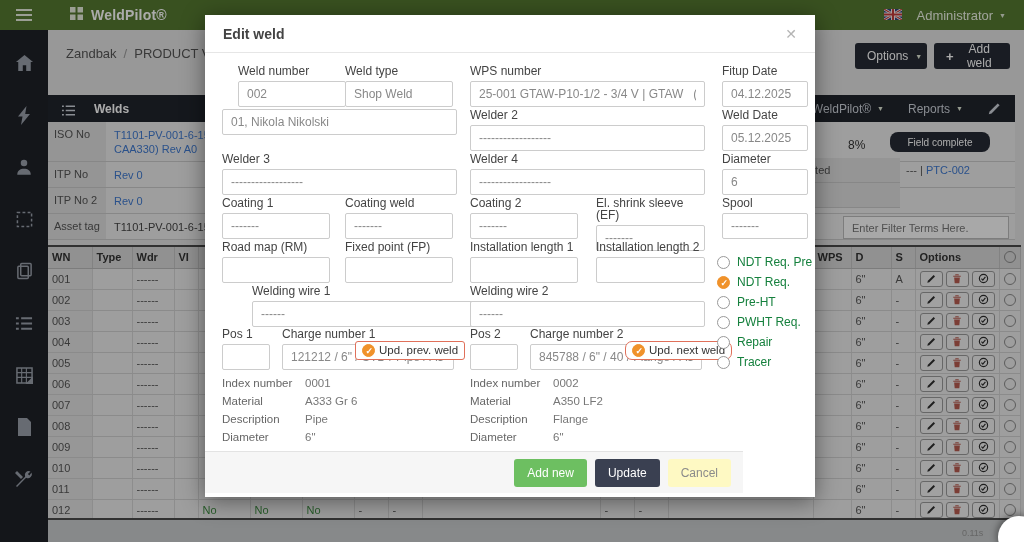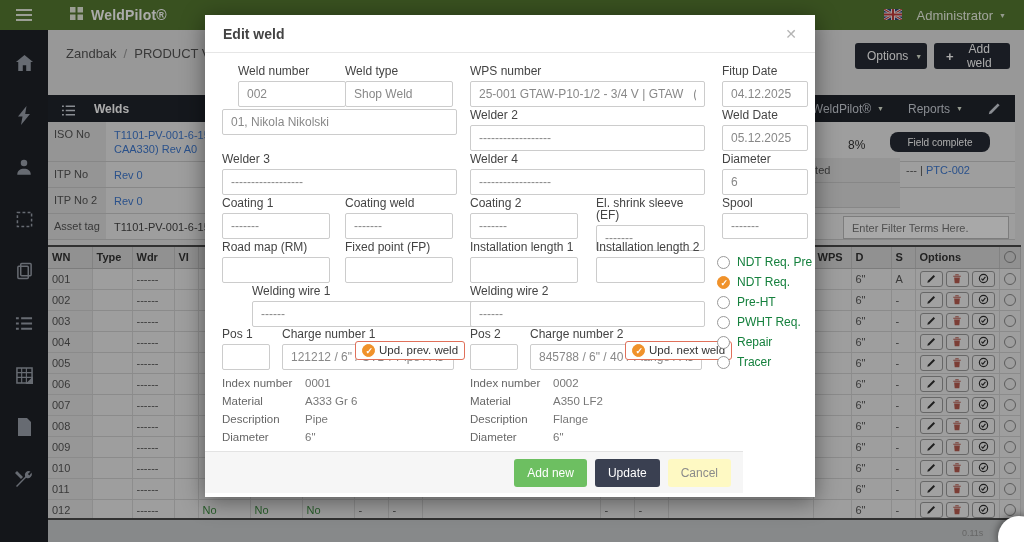--- a/index.html
+++ b/index.html
@@ -920,21 +920,21 @@
     <span>Upd. prev. weld</span>
   </div>
   <div class="fld" style="left:265px; top:313px; width:48px;">
     <label>Pos 2</label>
     <input value="" style="">
   </div>
   <div class="fld" style="left:325px; top:313px; width:172px;">
     <label>Charge number 2</label>
     <input value="845788 / 6&quot; / 40 / Flange / A35…" style="">
   </div>
-  <div class="updbox" style="left:420px; top:308px;">
+  <div class="updbox" style="left:420px; top:308px;border-radius:7px;">
     <span class="ck on"></span>
     <span>Upd. next weld</span>
   </div>
 
   <div class="ckcol">
       <div class="ckrow">
         <span class="ck"></span>
         <span>NDT Req. Pre</span>
       </div>
       <div class="ckrow">

